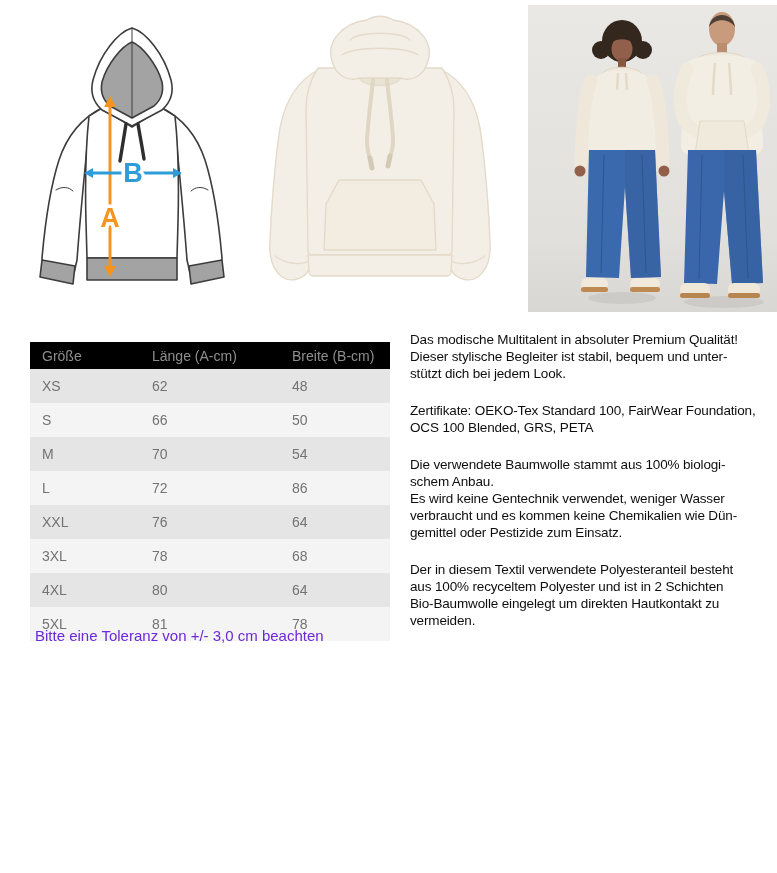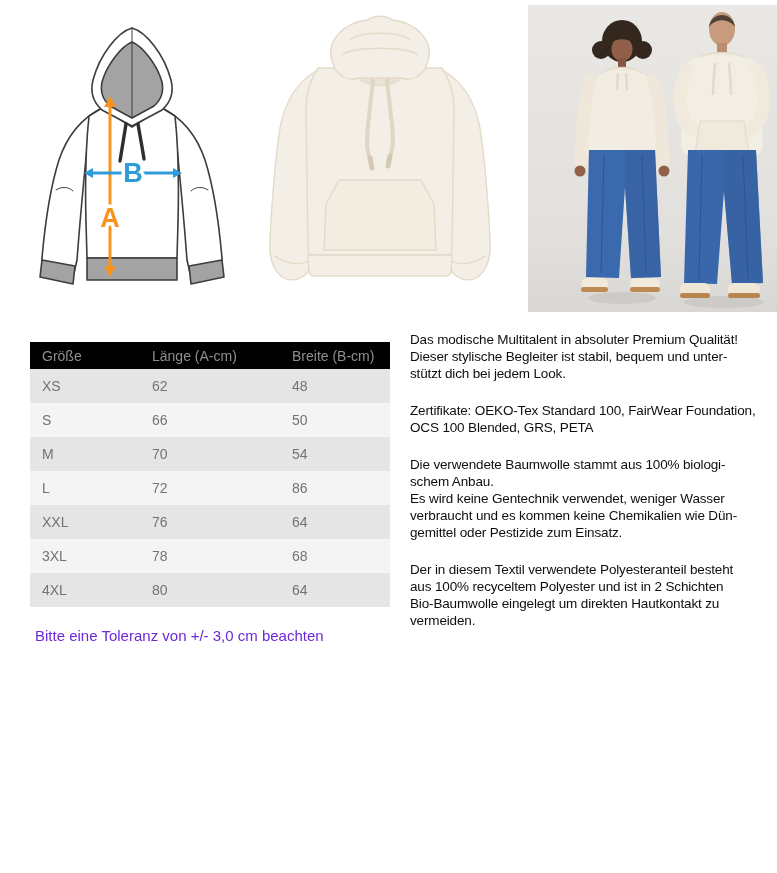--- a/index.html
+++ b/index.html
@@ -179,20 +179,25 @@
       <tr>
         <td>3XL</td>
         <td>78</td>
         <td>68</td>
       </tr>
       <tr>
         <td>4XL</td>
         <td>80</td>
         <td>64</td>
       </tr>
+      <tr>
+        <td>5XL</td>
+        <td>81</td>
+        <td>78</td>
+      </tr>
     </tbody>
   </table>
 
   <div class="tolerance">Bitte eine Toleranz von +/- 3,0 cm beachten</div>
 
   <div class="description">
     <p>Das modische Multitalent in absoluter Premium Qualität!
 Dieser stylische Begleiter ist stabil, bequem und unter-
 stützt dich bei jedem Look.</p>
     <p>Zertifikate: OEKO-Tex Standard 100, FairWear Foundation,

